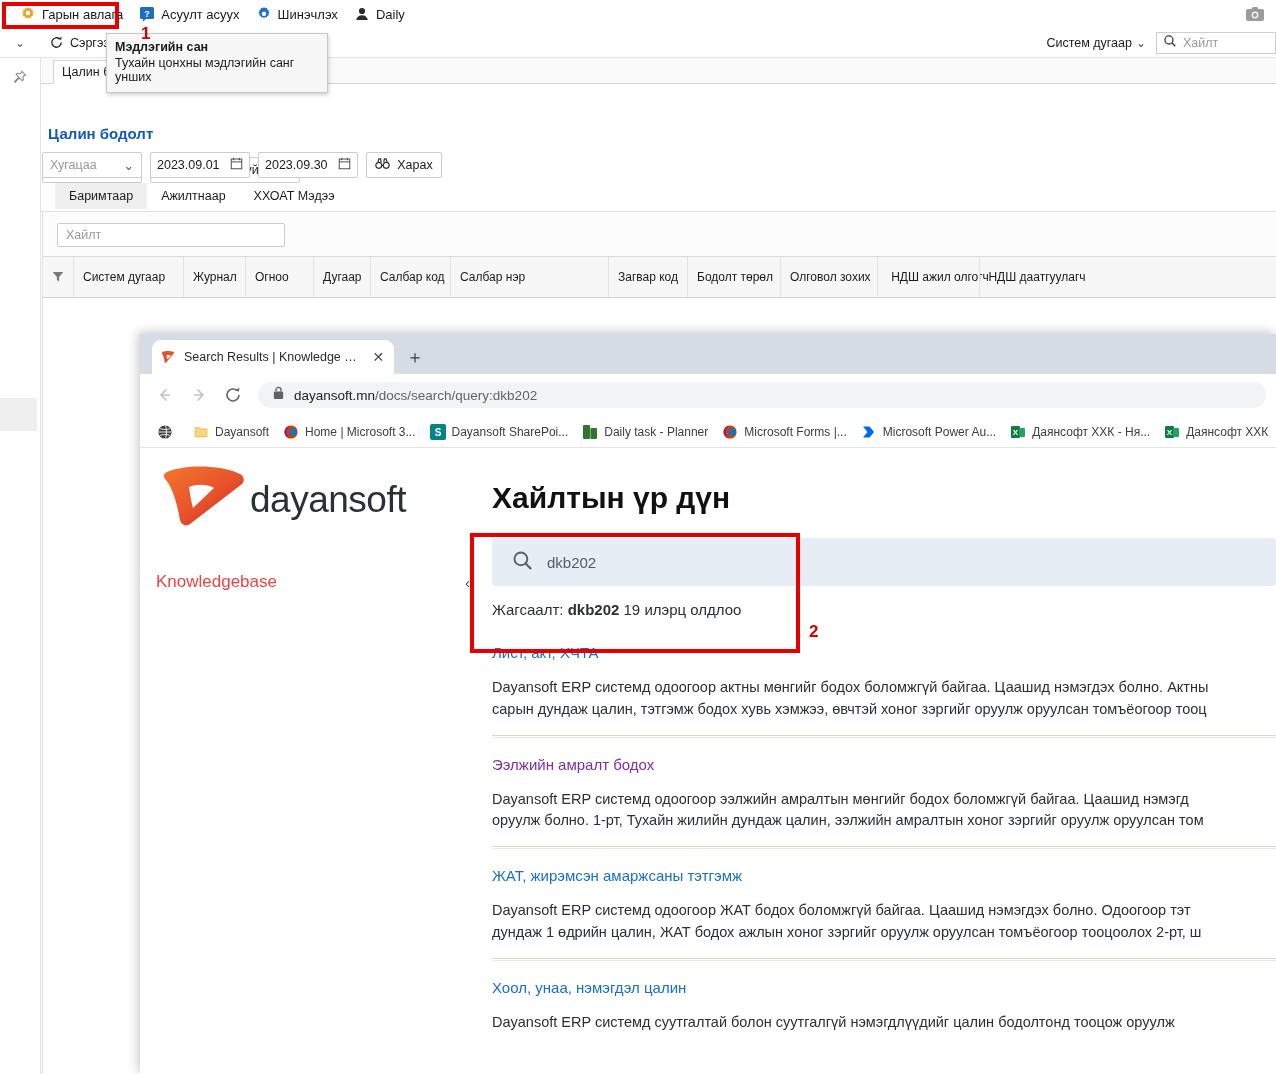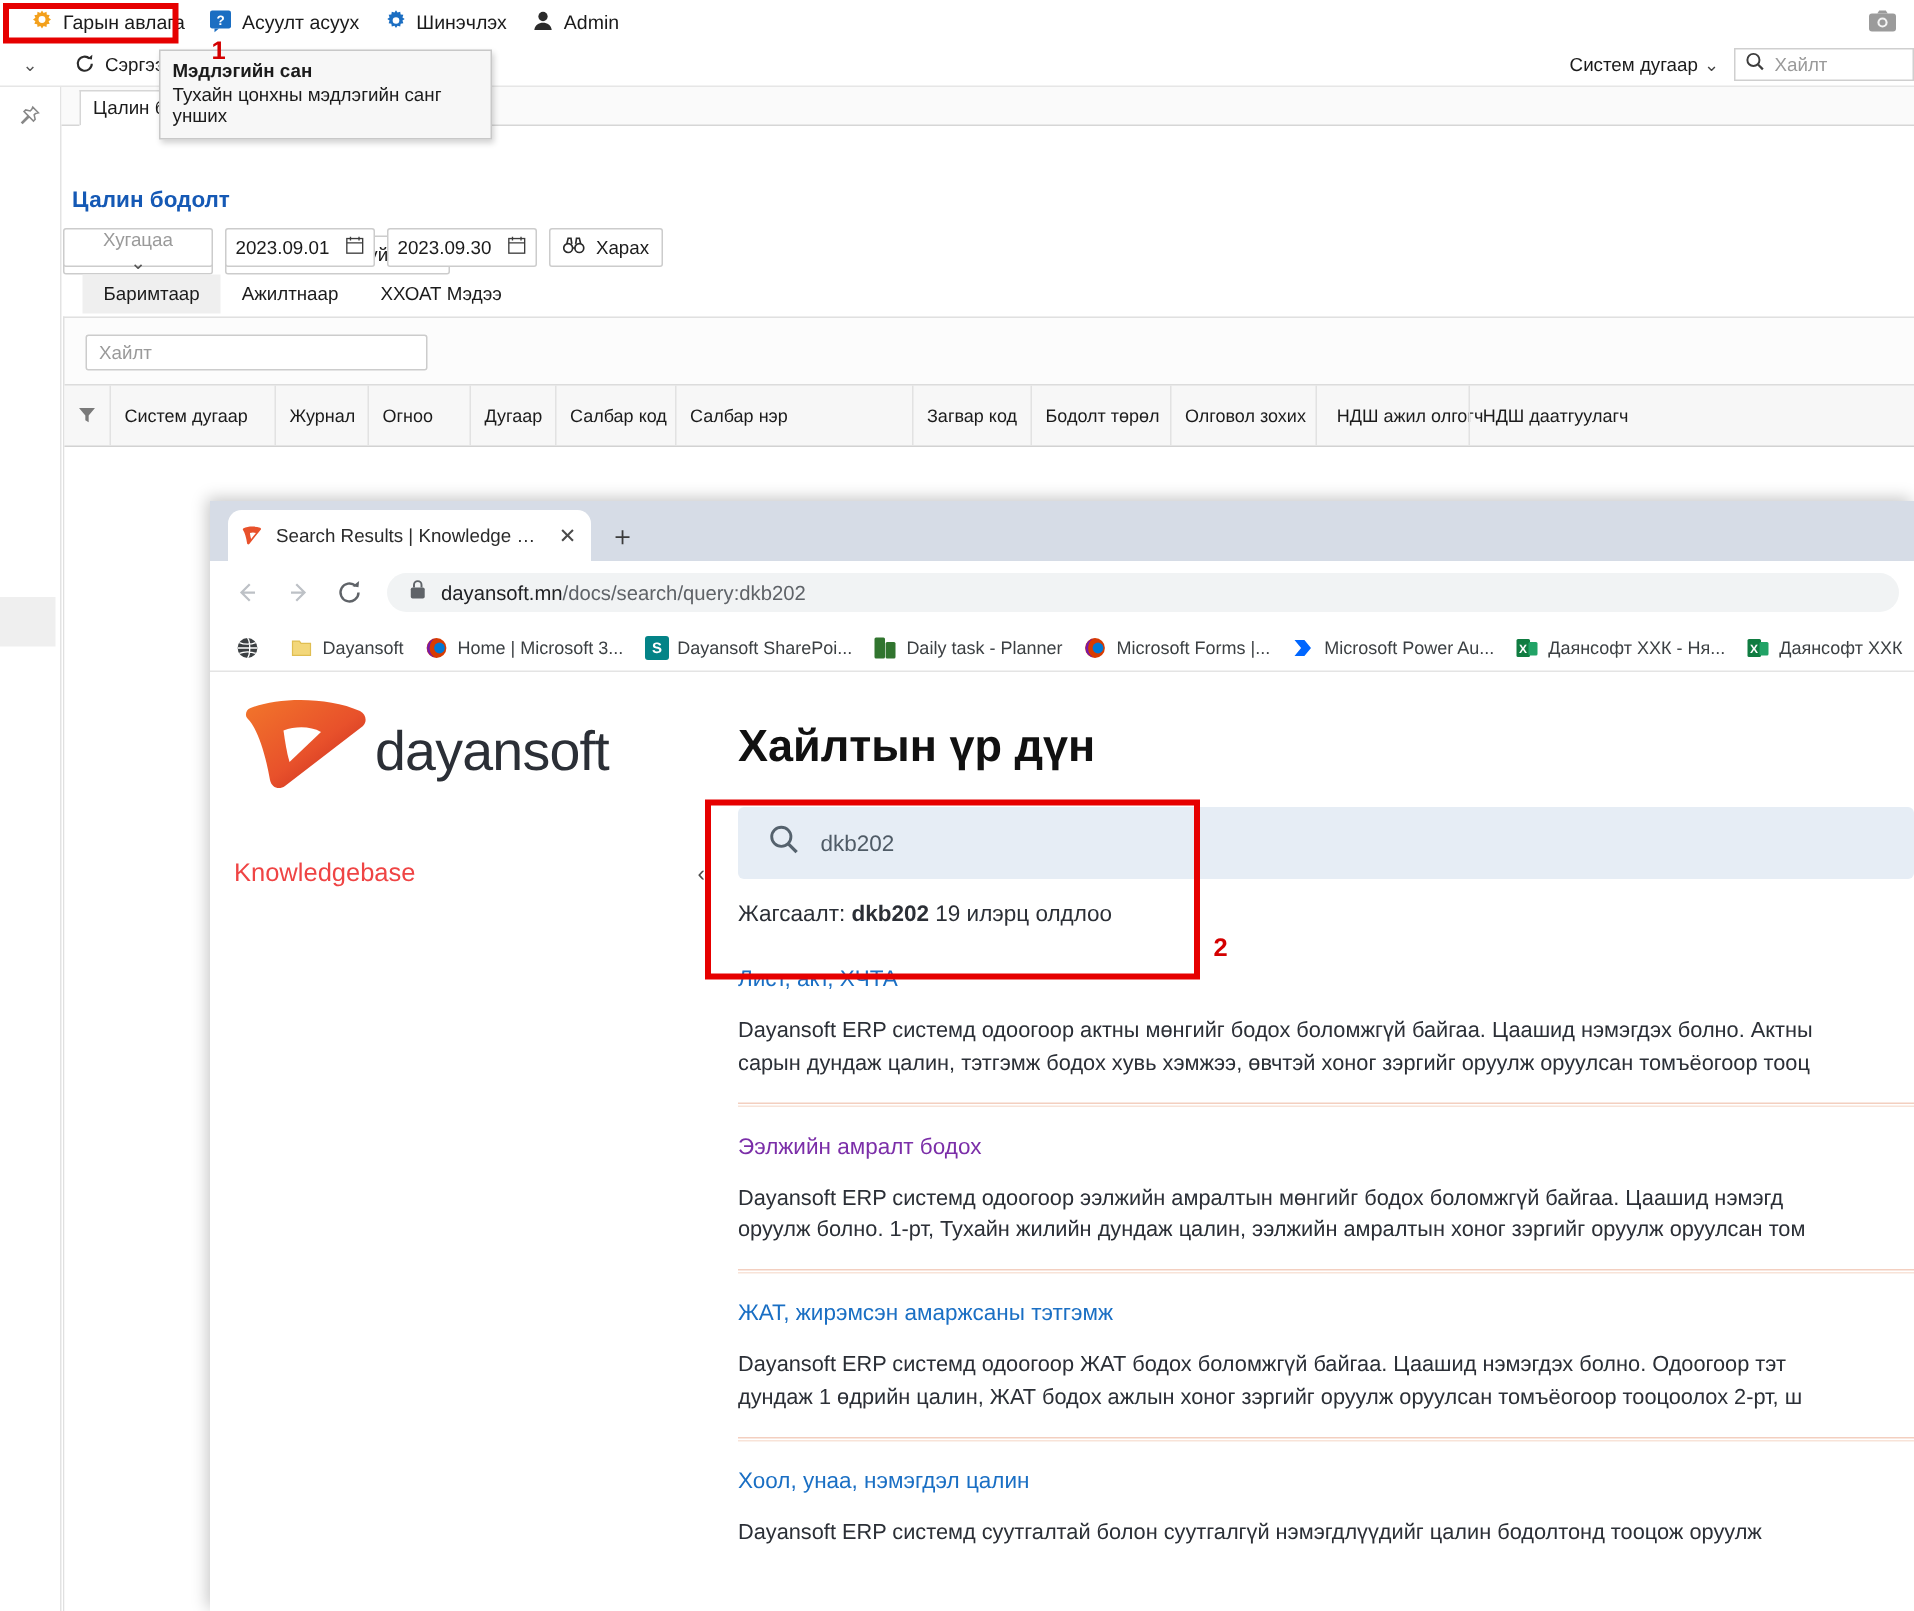--- a/index.html
+++ b/index.html
@@ -80,21 +80,21 @@
   .erp-btn {
     display: flex; align-items: center; gap: 7px; height: 26px; padding: 0 14px;
     border: 1px solid #cccccc; background: #ffffff; font-size: 12.5px; color: #1b1b1b;
     border-radius: 2px; white-space: nowrap;
   }
 
   .erp-filterrow { position: absolute; left: 42px; top: 152px; display: flex; gap: 8px; align-items: center; }
   .erp-select {
     width: 100px; height: 26px; border: 1px solid #cccccc; background: #fff;
     display: flex; align-items: center; justify-content: space-between;
-    padding: 0 7px; font-size: 12.5px; color: #9a9a9a; border-radius: 2px; flex-direction: column;
+    padding: 0 7px; font-size: 12.5px; color: #9a9a9a; border-radius: 2px;
   }
   .erp-date {
     width: 100px; height: 26px; border: 1px solid #cccccc; background: #fff;
     display: flex; align-items: center; justify-content: space-between;
     padding: 0 6px; font-size: 12.5px; color: #1b1b1b; border-radius: 2px;
   }
 
   .erp-subtabs {
     position: absolute; left: 55px; top: 183px; display: flex; gap: 0; align-items: flex-end;
   }
@@ -251,21 +251,21 @@
         </span>
         <span>Шинэчлэх</span>
       </div>
       <div class="erp-menu-item">
         <span class="mi-icon">
           <svg width="16" height="16" viewBox="0 0 16 16">
               <circle cx="8" cy="5" r="3.1" fill="#2b2b2b"></circle>
               <path d="M2.2 14c.4-3.2 3-4.8 5.8-4.8S13.4 10.8 13.8 14z" fill="#2b2b2b"></path>
             </svg>
         </span>
-        <span>Admin</span>
+        <span>Daily</span>
       </div>
 
       <div class="cam-btn">
         <svg width="20" height="16" viewBox="0 0 20 16">
             <rect x="1" y="3" width="18" height="12" rx="2" fill="#9b9b9b"></rect>
             <path d="M6.5 3l1.3-2h4.4l1.3 2z" fill="#9b9b9b"></path>
             <circle cx="10" cy="9" r="3.4" fill="#f3f3f3"></circle>
             <circle cx="10" cy="9" r="2" fill="#9b9b9b"></circle>
           </svg>
       </div>

